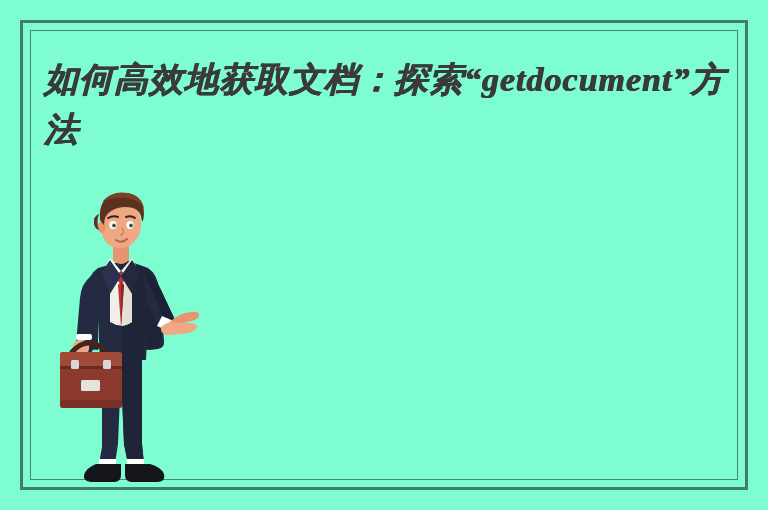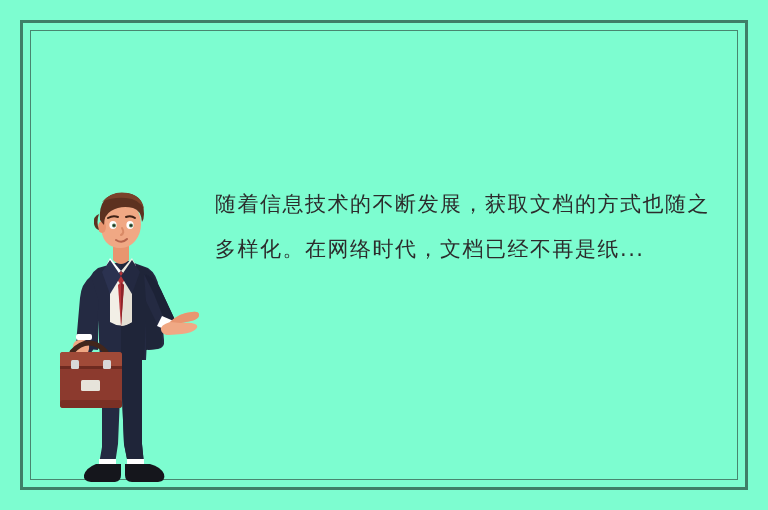--- a/index.html
+++ b/index.html
@@ -84,20 +84,21 @@
   }
 </style>
 </head>
 <body>
 
 <div class="card">
 
   <div class="frame-outer"></div>
   <div class="frame-inner"></div>
 
+  <div class="title">如何高效地获取文档：探索“getdocument”方法</div>
 
   <div class="illustration">
     <svg viewBox="0 0 150 310" width="150" height="310" xmlns="http://www.w3.org/2000/svg">
 
       <path d="M44 168 L44 275 L41 292 L57 292 L60 272 L63 200 L66 272 L70 292 L86 292 L84 272 L84 168 Z" fill="#242a42"></path>
       <path d="M63 200 L66 272 L70 292 L86 292 L84 272 L84 168 L63 168 Z" fill="#1f2539"></path>
 
       <rect x="41" y="287" width="17" height="7" fill="#ffffff"></rect>
       <rect x="69" y="287" width="17" height="7" fill="#ffffff"></rect>
 
@@ -166,15 +167,14 @@
       <circle cx="73" cy="53.5" r="2" fill="#4a7b55"></circle>
       <circle cx="56" cy="53.5" r="0.9" fill="#1d1d1d"></circle>
       <circle cx="73" cy="53.5" r="0.9" fill="#1d1d1d"></circle>
 
       <path d="M64 56 q3 5 -1 7" stroke="#d98a66" stroke-width="2" fill="none" stroke-linecap="round"></path>
 
       <path d="M58 68 q6 4 11 -1" stroke="#b4624a" stroke-width="2" fill="none" stroke-linecap="round"></path>
     </svg>
   </div>
 
-  <div class="excerpt">随着信息技术的不断发展，获取文档的方式也随之多样化。在网络时代，文档已经不再是纸...</div>
 
 </div>
 
 </body></html>

